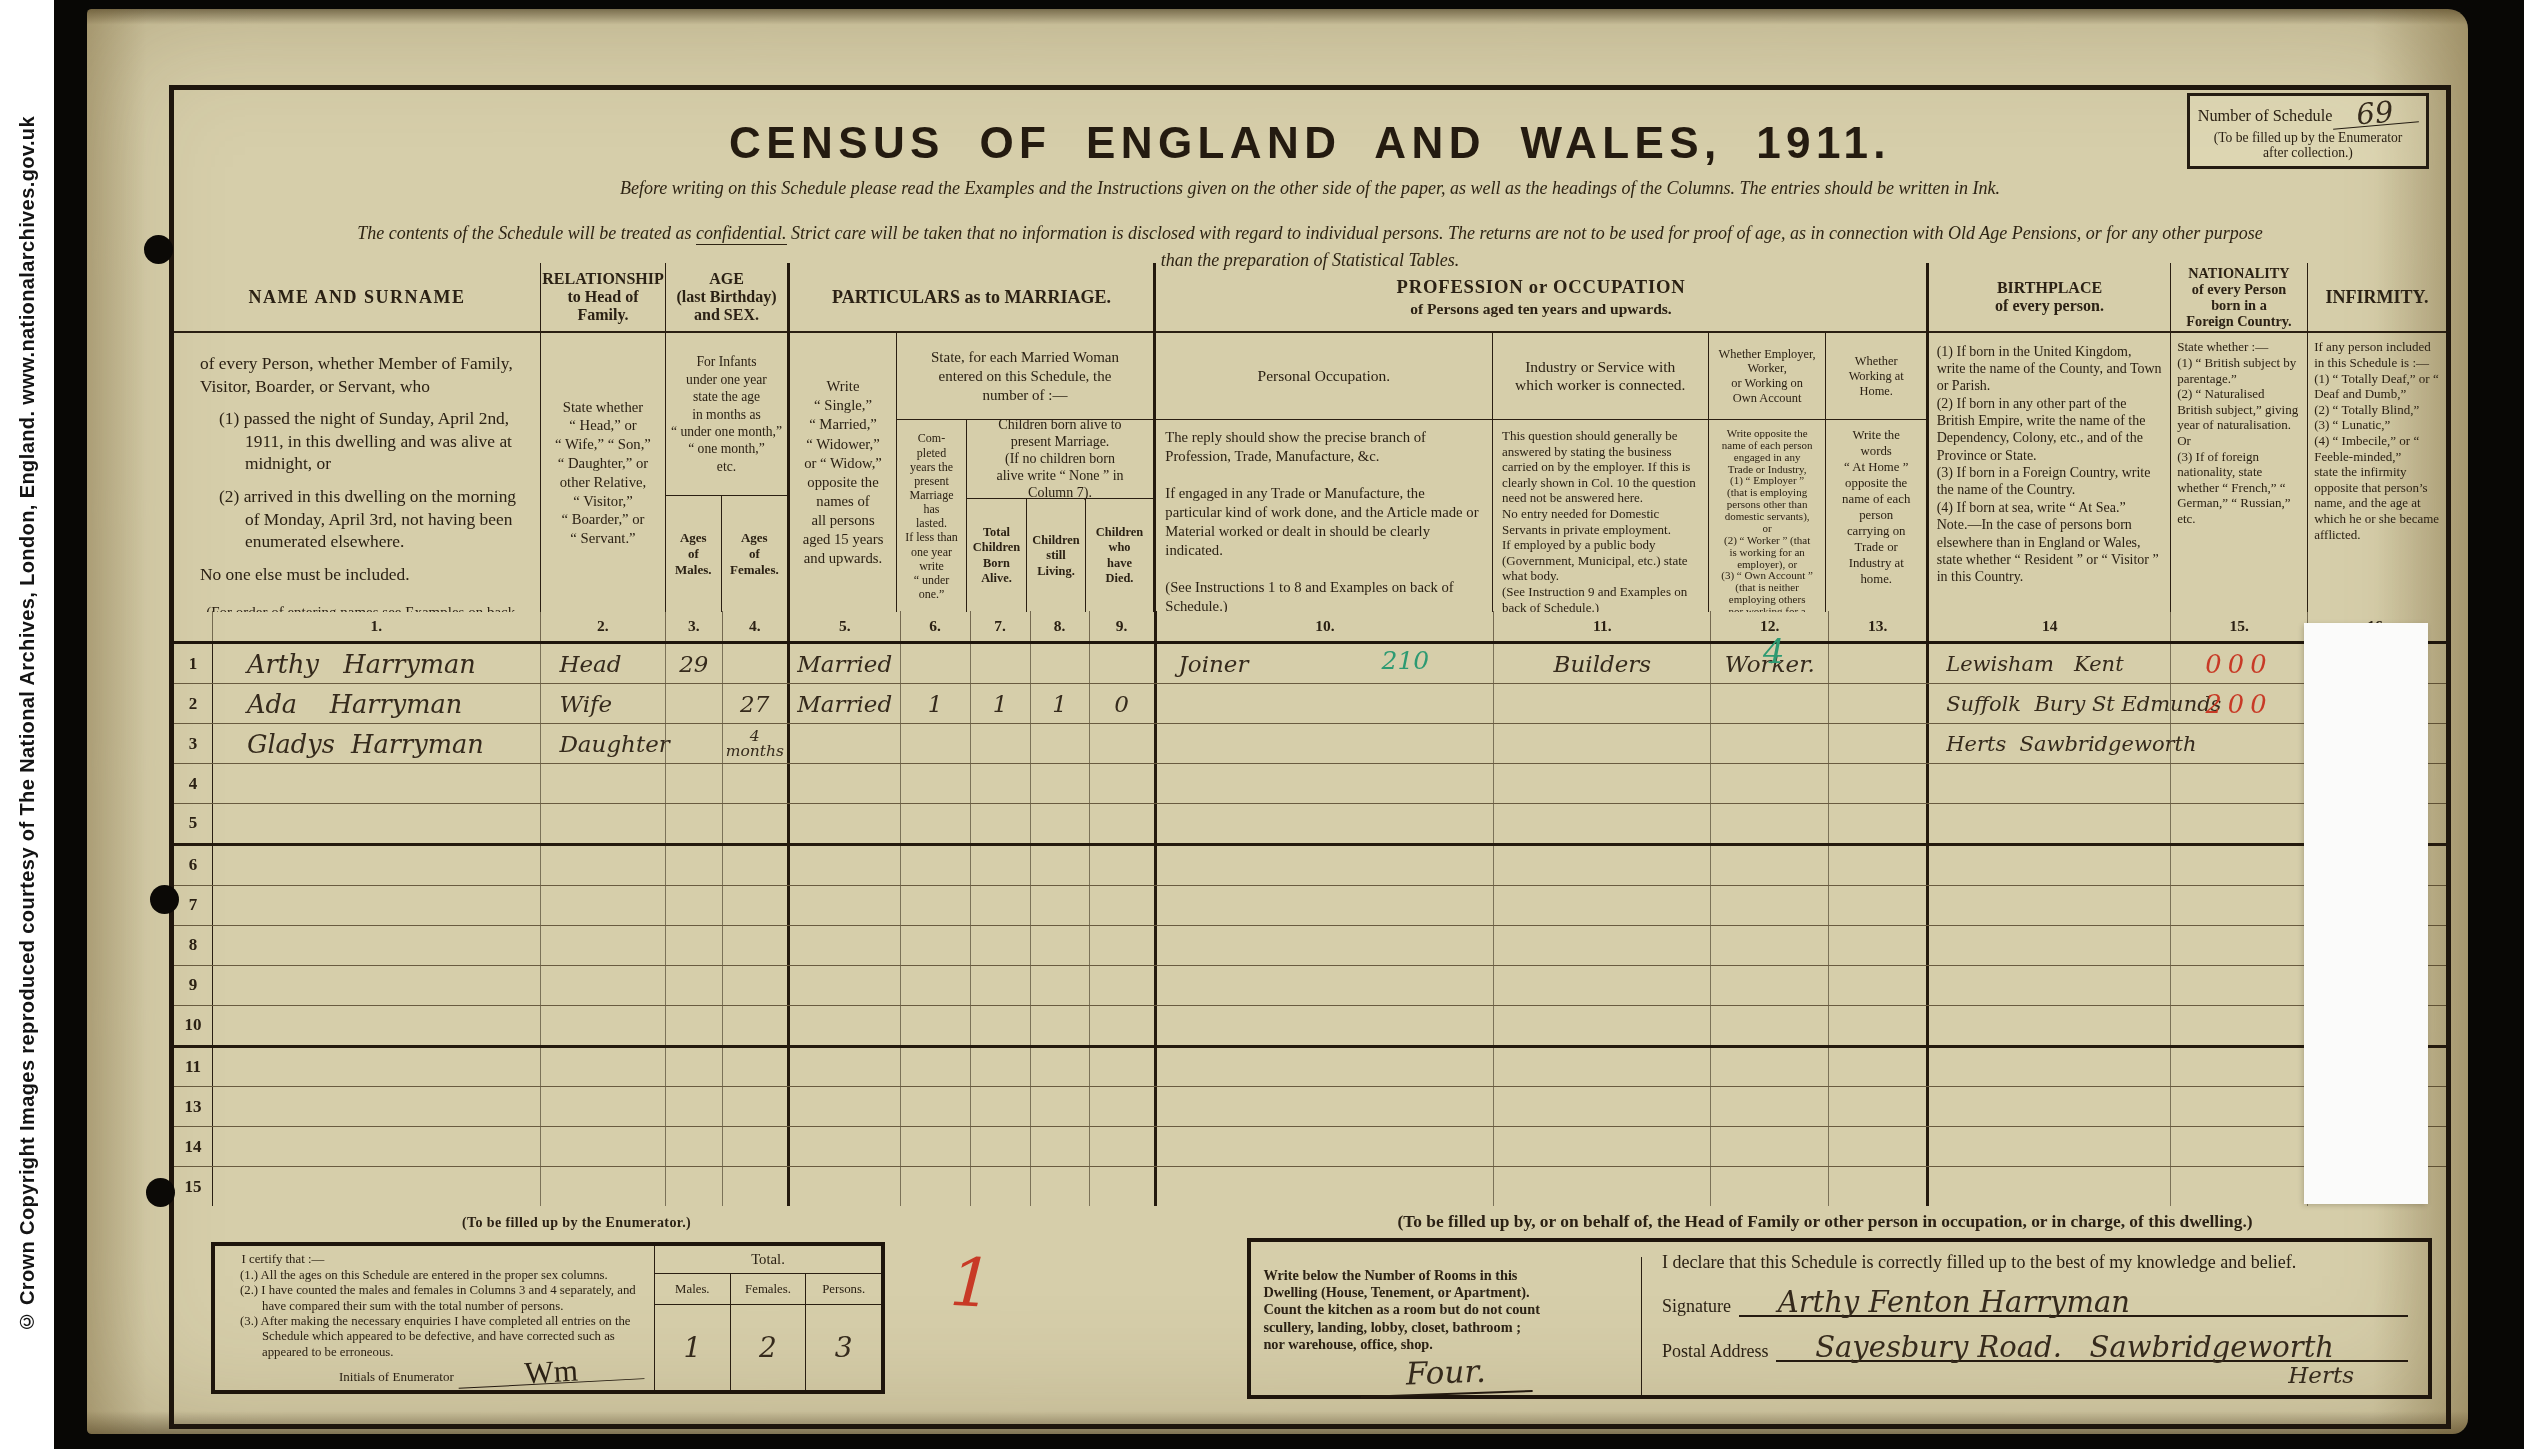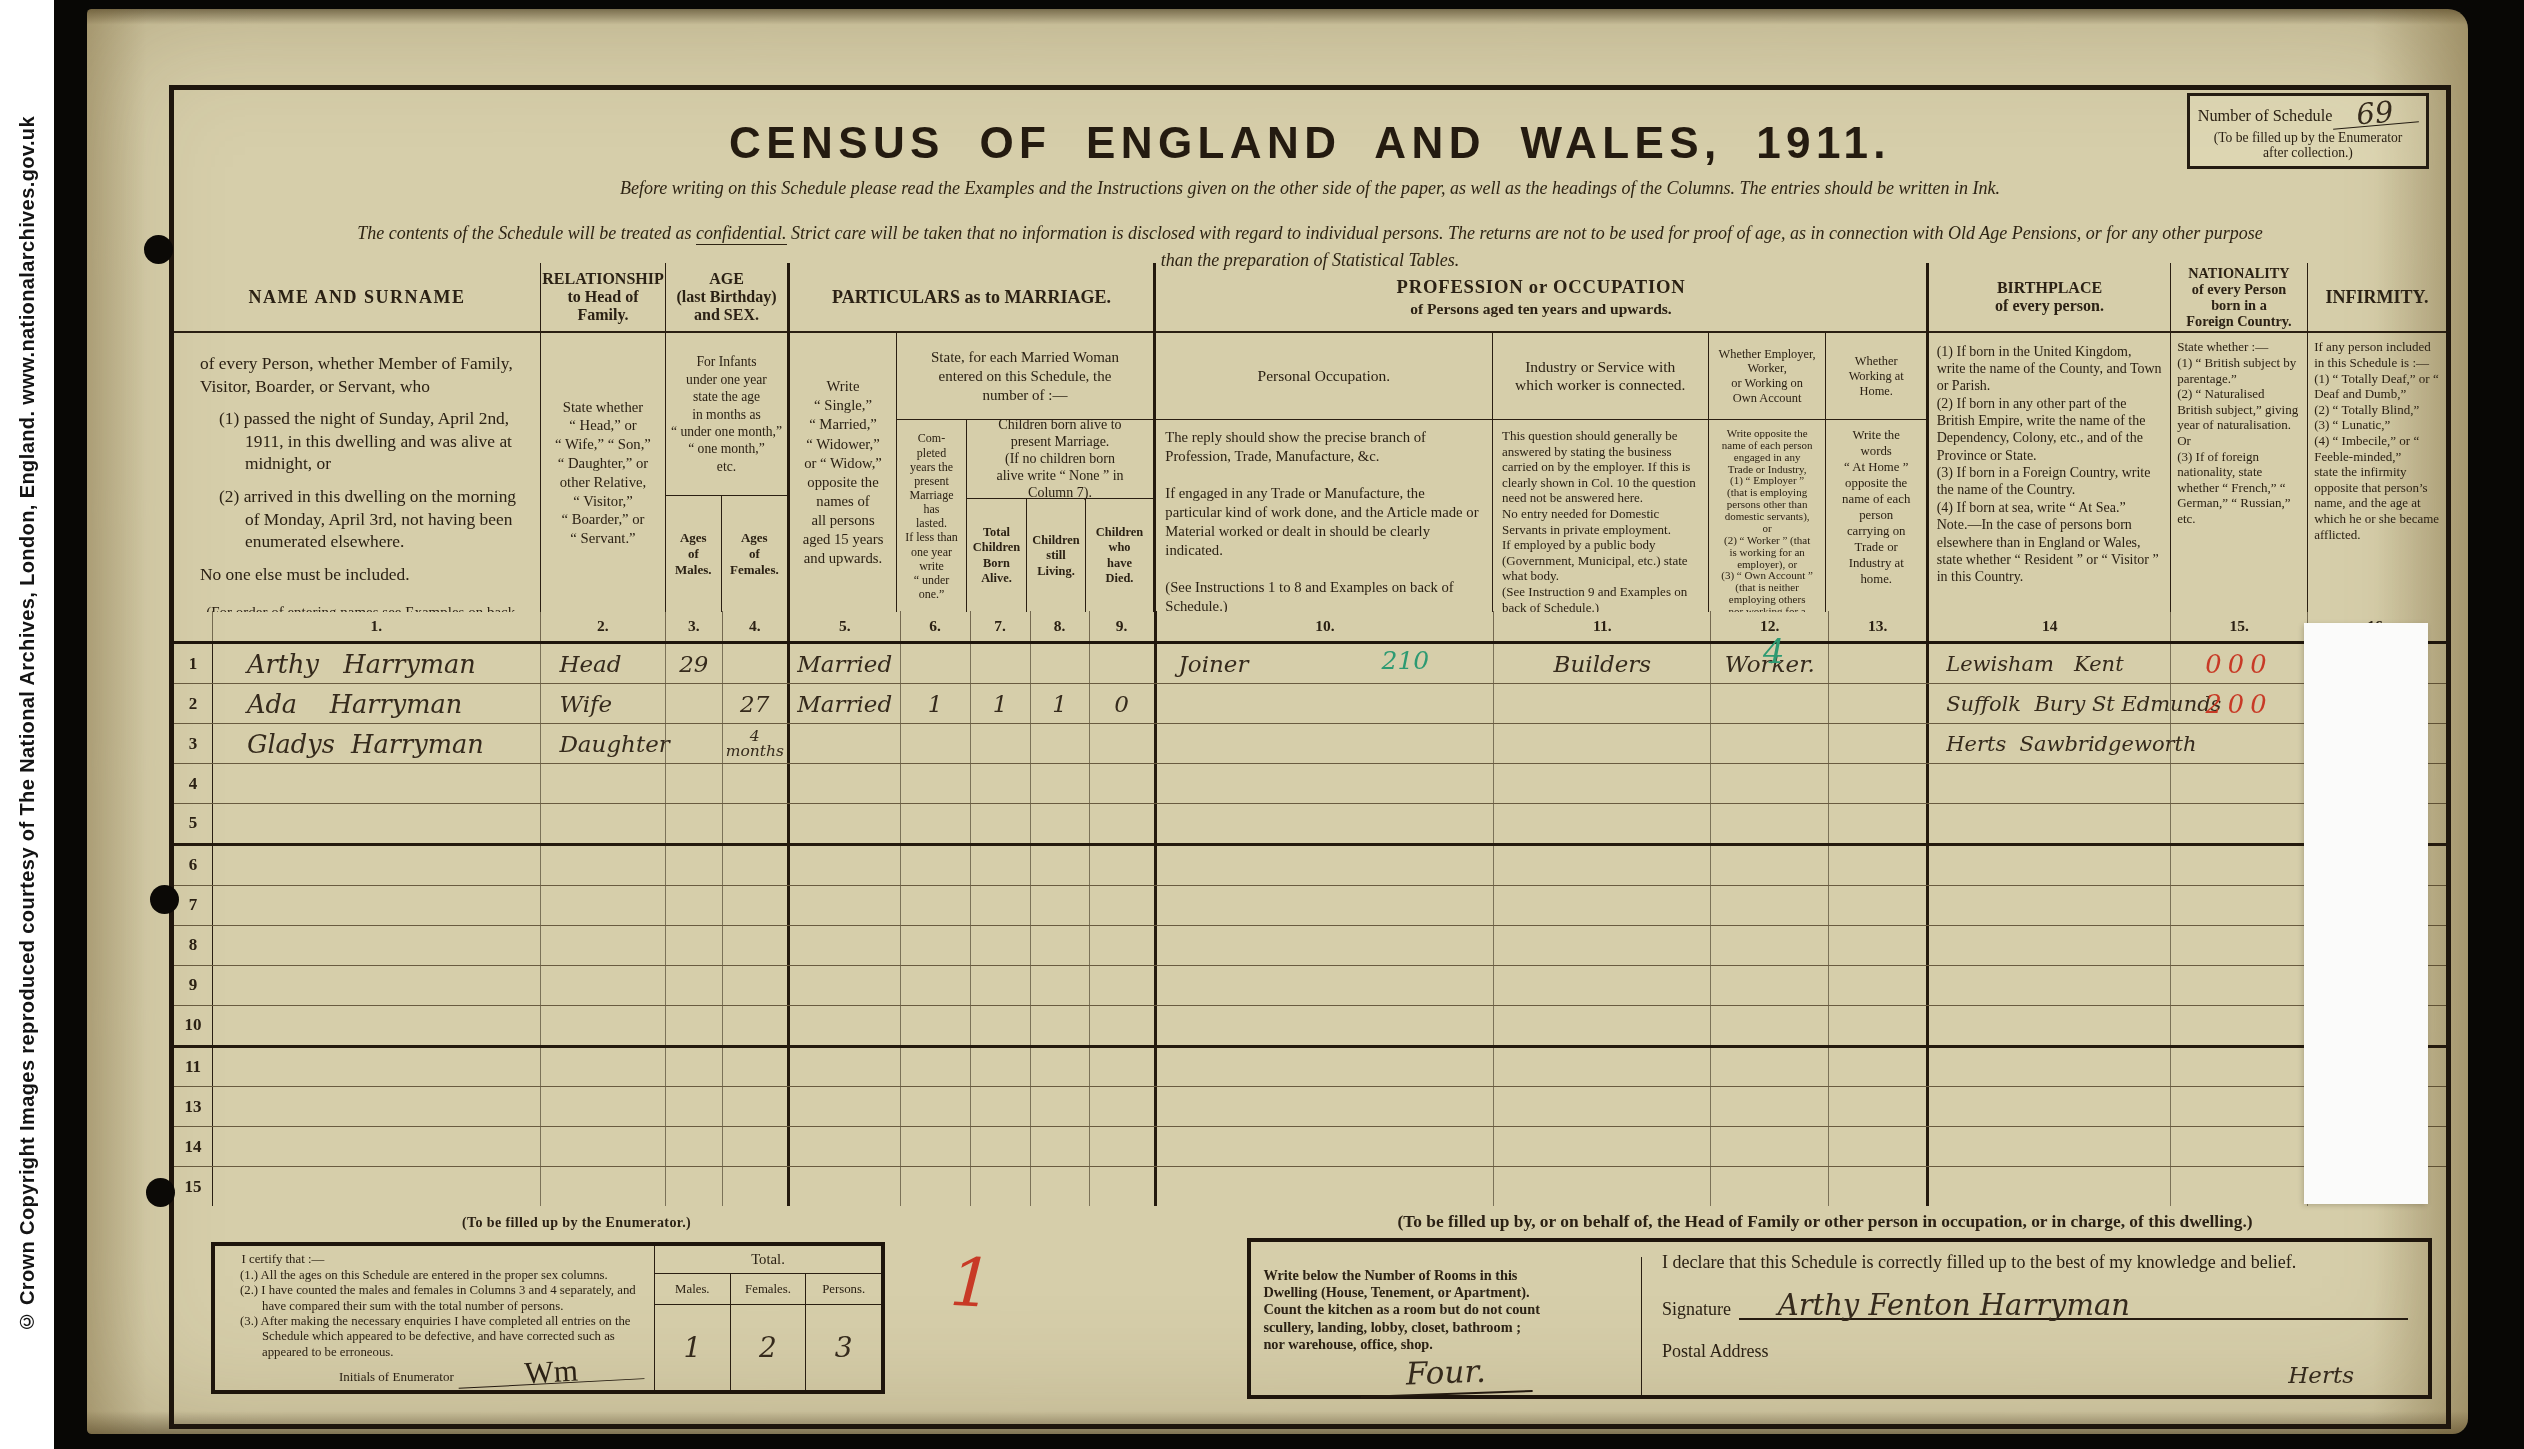--- a/index.html
+++ b/index.html
@@ -731,20 +731,21 @@
           <div class="roomsval">Four.</div>
         </div>
         <div class="declright">
           <div class="declp">I declare that this Schedule is correctly filled up to the best of my knowledge and belief.</div>
           <div class="sigrow">
             <span class="siglabel">Signature</span>
             <span class="sigval">Arthy Fenton Harryman</span>
           </div>
           <div class="sigrow">
             <span class="siglabel">Postal Address</span>
+            <span class="sigval">Sayesbury Road.   Sawbridgeworth</span>
           </div>
           <div class="herts">Herts</div>
         </div>
       </div>
 
     </div>
 
     <div class="whiteblock"></div>
   </div>
 </div>

